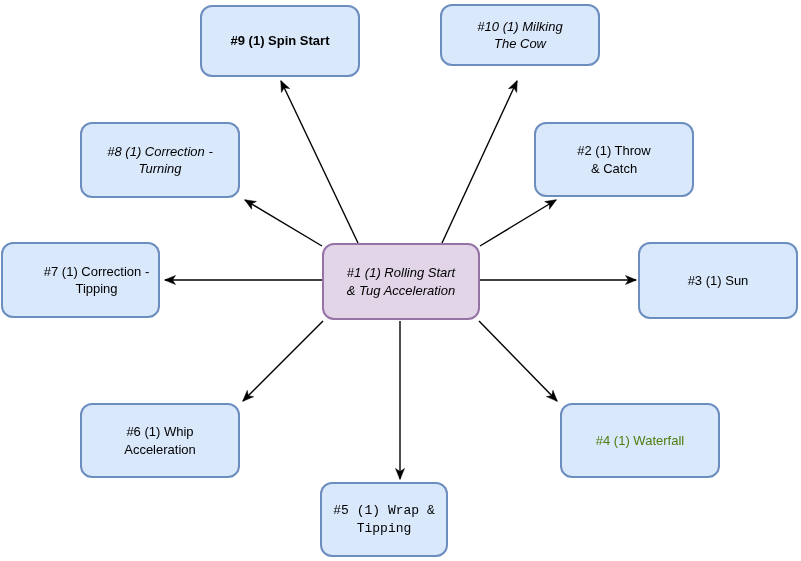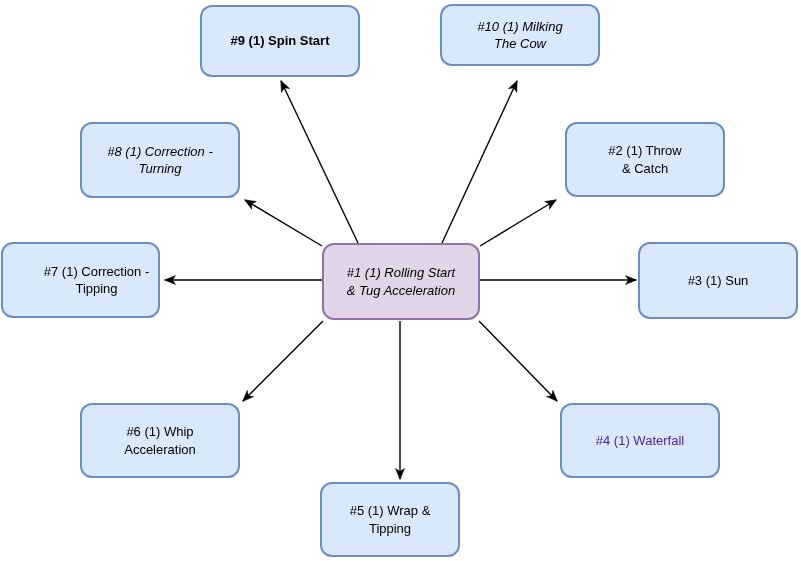--- a/index.html
+++ b/index.html
@@ -56,31 +56,31 @@
         <line x1="323" y1="321" x2="243" y2="401" stroke="#000000" stroke-width="1.4" marker-end="url(#arrowhead)"></line>
         <line x1="322" y1="280" x2="165" y2="280" stroke="#000000" stroke-width="1.4" marker-end="url(#arrowhead)"></line>
         <line x1="322" y1="246" x2="245" y2="200" stroke="#000000" stroke-width="1.4" marker-end="url(#arrowhead)"></line>
       </g>
   </svg>
   <div id="node-layer">
       <div class="node" title="#1 (1) Rolling Start &amp; Tug Acceleration" style="left: 322px; top: 243px; width: 158px; height: 77px; background: rgb(225, 213, 231); border-color: rgb(150, 115, 166); color: rgb(0, 0, 0); font-style: italic;">
         <span class="node-line">#1 (1) Rolling Start</span>
         <span class="node-line">&amp; Tug Acceleration</span>
       </div>
-      <div class="node" title="#2 (1) Throw &amp; Catch" style="left: 565px; top: 122px; width: 160px; height: 75px; background: rgb(218, 232, 252); border-color: rgb(108, 142, 191); color: rgb(0, 0, 0);">
+      <div class="node" title="#2 (1) Throw &amp; Catch" style="left: 534px; top: 122px; width: 160px; height: 75px; background: rgb(218, 232, 252); border-color: rgb(108, 142, 191); color: rgb(0, 0, 0);">
         <span class="node-line">#2 (1) Throw</span>
         <span class="node-line">&amp; Catch</span>
       </div>
       <div class="node" title="#3 (1) Sun" style="left: 638px; top: 242px; width: 160px; height: 77px; background: rgb(218, 232, 252); border-color: rgb(108, 142, 191); color: rgb(0, 0, 0);">
         <span class="node-line">#3 (1) Sun</span>
       </div>
-      <div class="node" title="#4 (1) Waterfall" style="left: 560px; top: 403px; width: 160px; height: 75px; background: rgb(218, 232, 252); border-color: rgb(108, 142, 191); color: #4c1d95;">
+      <div class="node" title="#4 (1) Waterfall" style="left: 560px; top: 403px; width: 160px; height: 75px; background: rgb(218, 232, 252); border-color: rgb(108, 142, 191); color: #4d7c0f;">
         <span class="node-line">#4 (1) Waterfall</span>
       </div>
-      <div class="node" title="#5 (1) Wrap &amp; Unwrap" style="left: 320px; top: 482px; width: 140px; height: 75px; background: rgb(218, 232, 252); border-color: rgb(108, 142, 191); color: rgb(0, 0, 0);">
+      <div class="node" title="#5 (1) Wrap &amp; Unwrap" style="left: 320px; top: 482px; width: 128px; height: 75px; background: rgb(218, 232, 252); border-color: rgb(108, 142, 191); color: rgb(0, 0, 0); font-family: Liberation Mono, monospace;">
         <span class="node-line">#5 (1) Wrap &amp;</span>
         <span class="node-line">Tipping</span>
       </div>
       <div class="node" title="#6 (1) Whip Acceleration" style="left: 80px; top: 403px; width: 160px; height: 75px; background: rgb(218, 232, 252); border-color: rgb(108, 142, 191); color: rgb(0, 0, 0);">
         <span class="node-line">#6 (1) Whip</span>
         <span class="node-line">Acceleration</span>
       </div>
       <div class="node" title="#7 (1) Correction - Tipping" style="left: 1px; top: 242px; width: 159px; height: 76px; background: rgb(218, 232, 252); border-color: rgb(108, 142, 191); color: rgb(0, 0, 0); padding-left: 32px;">
         <span class="node-line">#7 (1) Correction -</span>
         <span class="node-line">Tipping</span>

